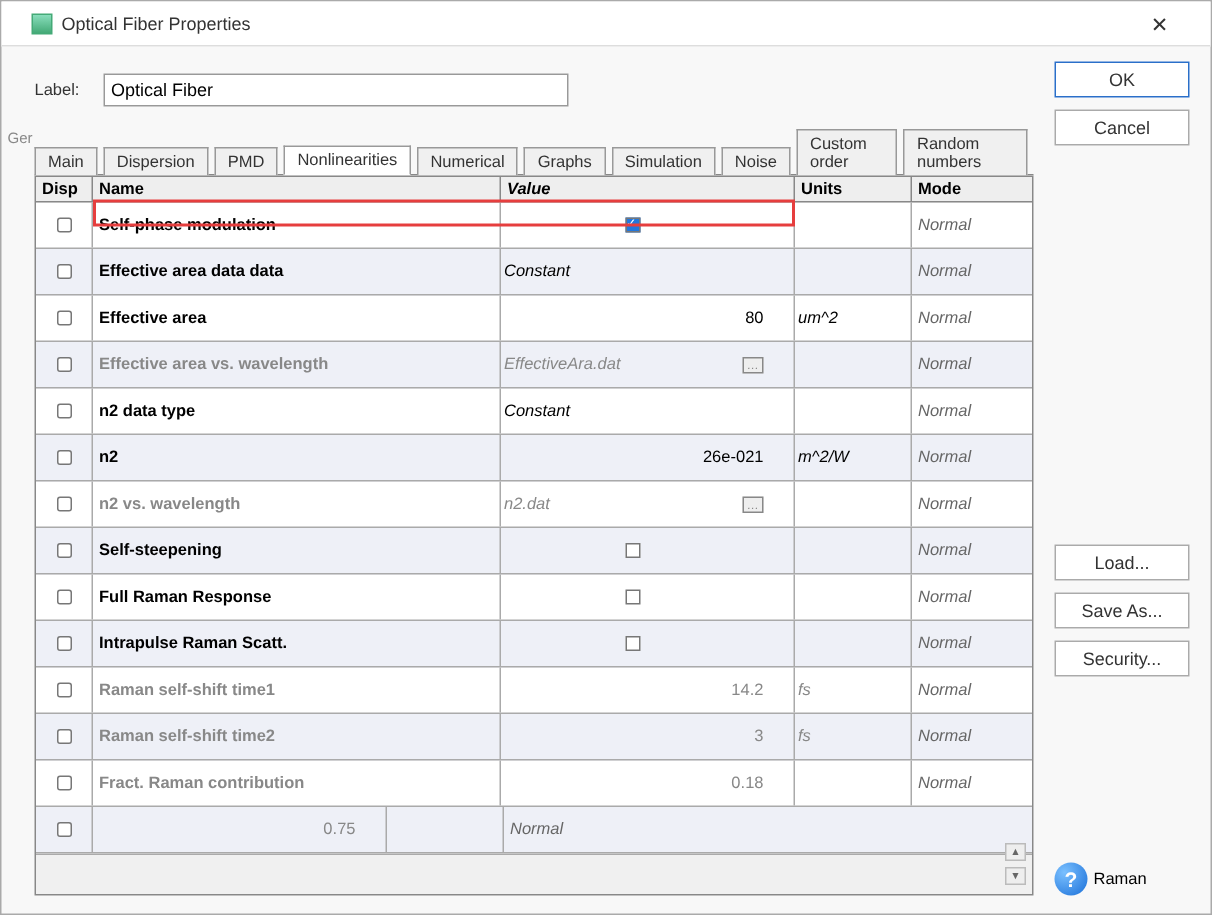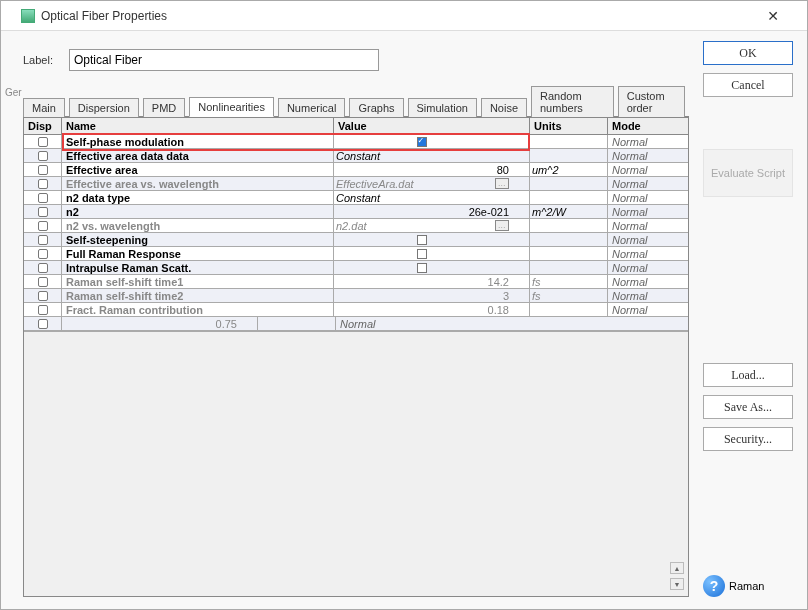--- a/index.html
+++ b/index.html
@@ -66,25 +66,25 @@
   }
   .tab.active { background:#fff; font-weight:normal; border-bottom:1px solid #fff; bottom:-1px;}
   .gridwrap {
     flex:1; margin:0 0 0 6px; border:1px solid #888; background:#fff;
     display:flex; flex-direction:column; position:relative;
   }
   .colheads { display:flex; background:#eee; border-bottom:1px solid #888; font-weight:bold; font-size:11px;}
   .ch { border-right:1px solid #888; padding:2px 4px; text-align:left; }
   .ch.disp{width:38px;}
   .ch.name{width:272px;}
-  .ch.value{width:196px;}
+  .ch.value{width:196px;font-style:italic;}
   .ch.units{width:78px;}
   .ch.mode{flex:1; border-right:none;}
   .rows { }
-  .row { display:flex; height:14px; border-bottom:1px solid #aaa; align-items:center; font-size:11px;}
+  .row { display:flex; height:31px; border-bottom:1px solid #aaa; align-items:center; font-size:11px;}
   .row:nth-child(even){background:#eef0f7;}
   .c { border-right:1px solid #aaa; height:100%; display:flex; align-items:center; overflow:hidden; white-space:nowrap;}
   .c.disp{width:38px; justify-content:center;}
   .c.name{width:272px; padding-left:4px; font-weight:bold;}
   .c.value{width:196px; padding-right:20px; justify-content:flex-end;}
   .c.value.left{justify-content:flex-start; padding-left:2px; font-style:italic;}
   .c.value.center{justify-content:center;}
   .c.units{width:78px; padding-left:2px; font-style:italic;}
   .c.mode{flex:1; padding-left:4px; font-style:italic; color:#666; border-right:none;}
   .rcb { 
@@ -102,21 +102,21 @@
     position:absolute; border:2px solid #e63e3e; pointer-events:none;
     top:15px; left:38px; width:468px; height:18px;
   }
   .faded { color:#888;}
   .blankfill { flex:1; background:#f0f0f0; border-top:1px solid #aaa;}
   .scrollarrows { position:absolute; right:4px; bottom:6px; display:flex; flex-direction:column; gap:4px;}
   .sa { width:14px; height:12px; border:1px solid #bbb; background:#eee; display:flex;align-items:center;justify-content:center; font-size:7px; color:#666;}
   .btn {
     height:24px; border:1px solid #2a6fc9; background:#fff; color:#333;
     font-size:12px; cursor:pointer; margin-bottom:8px;
-    display:flex; align-items:center; justify-content:center;font-family:Liberation Serif, serif;
+    display:flex; align-items:center; justify-content:center;
   }
   .btn.gray { border-color:#aaa;}
   .evalbox {
     height:48px; border:1px solid #e4e4e4; background:#f2f2f2; color:#aaa;
     display:flex; align-items:center; justify-content:center; font-size:11px; text-align:center;
     margin: 44px 0 10px 0;
   }
   .spacer { flex:1;}
   .helpicon {
     width:22px; height:22px; border-radius:50%;
@@ -148,22 +148,22 @@
 
       <div class="tabs" id="tabs">
           <div class="tab">Main</div>
           <div class="tab">Dispersion</div>
           <div class="tab">PMD</div>
           <div class="tab active">Nonlinearities</div>
           <div class="tab">Numerical</div>
           <div class="tab">Graphs</div>
           <div class="tab">Simulation</div>
           <div class="tab">Noise</div>
+          <div class="tab">Custom order</div>
           <div class="tab">Random numbers</div>
-          <div class="tab">Custom order</div>
         </div>
 
       <div class="gridwrap">
         <div class="colheads">
           <div class="ch disp">Disp</div>
           <div class="ch name">Name</div>
           <div class="ch value">Value</div>
           <div class="ch units">Units</div>
           <div class="ch mode">Mode</div>
         </div>
@@ -313,21 +313,20 @@
         <div class="scrollarrows">
           <div class="sa">▲</div>
           <div class="sa">▼</div>
         </div>
       </div>
     </div>
 
     <div class="rightpane">
       <div class="btn">OK</div>
       <div class="btn gray">Cancel</div>
-      <div class="evalbox">Evaluate Script</div>
       <div class="spacer"></div>
       <div class="btn gray underline-first">Load...</div>
       <div class="btn gray underline-first">Save As...</div>
       <div class="btn gray underline-first">Security...</div>
       <div style="height:110px"></div>
       <div class="helprow">
         <div class="helpicon">?</div>
         <span>Raman</span>
       </div>
     </div>

